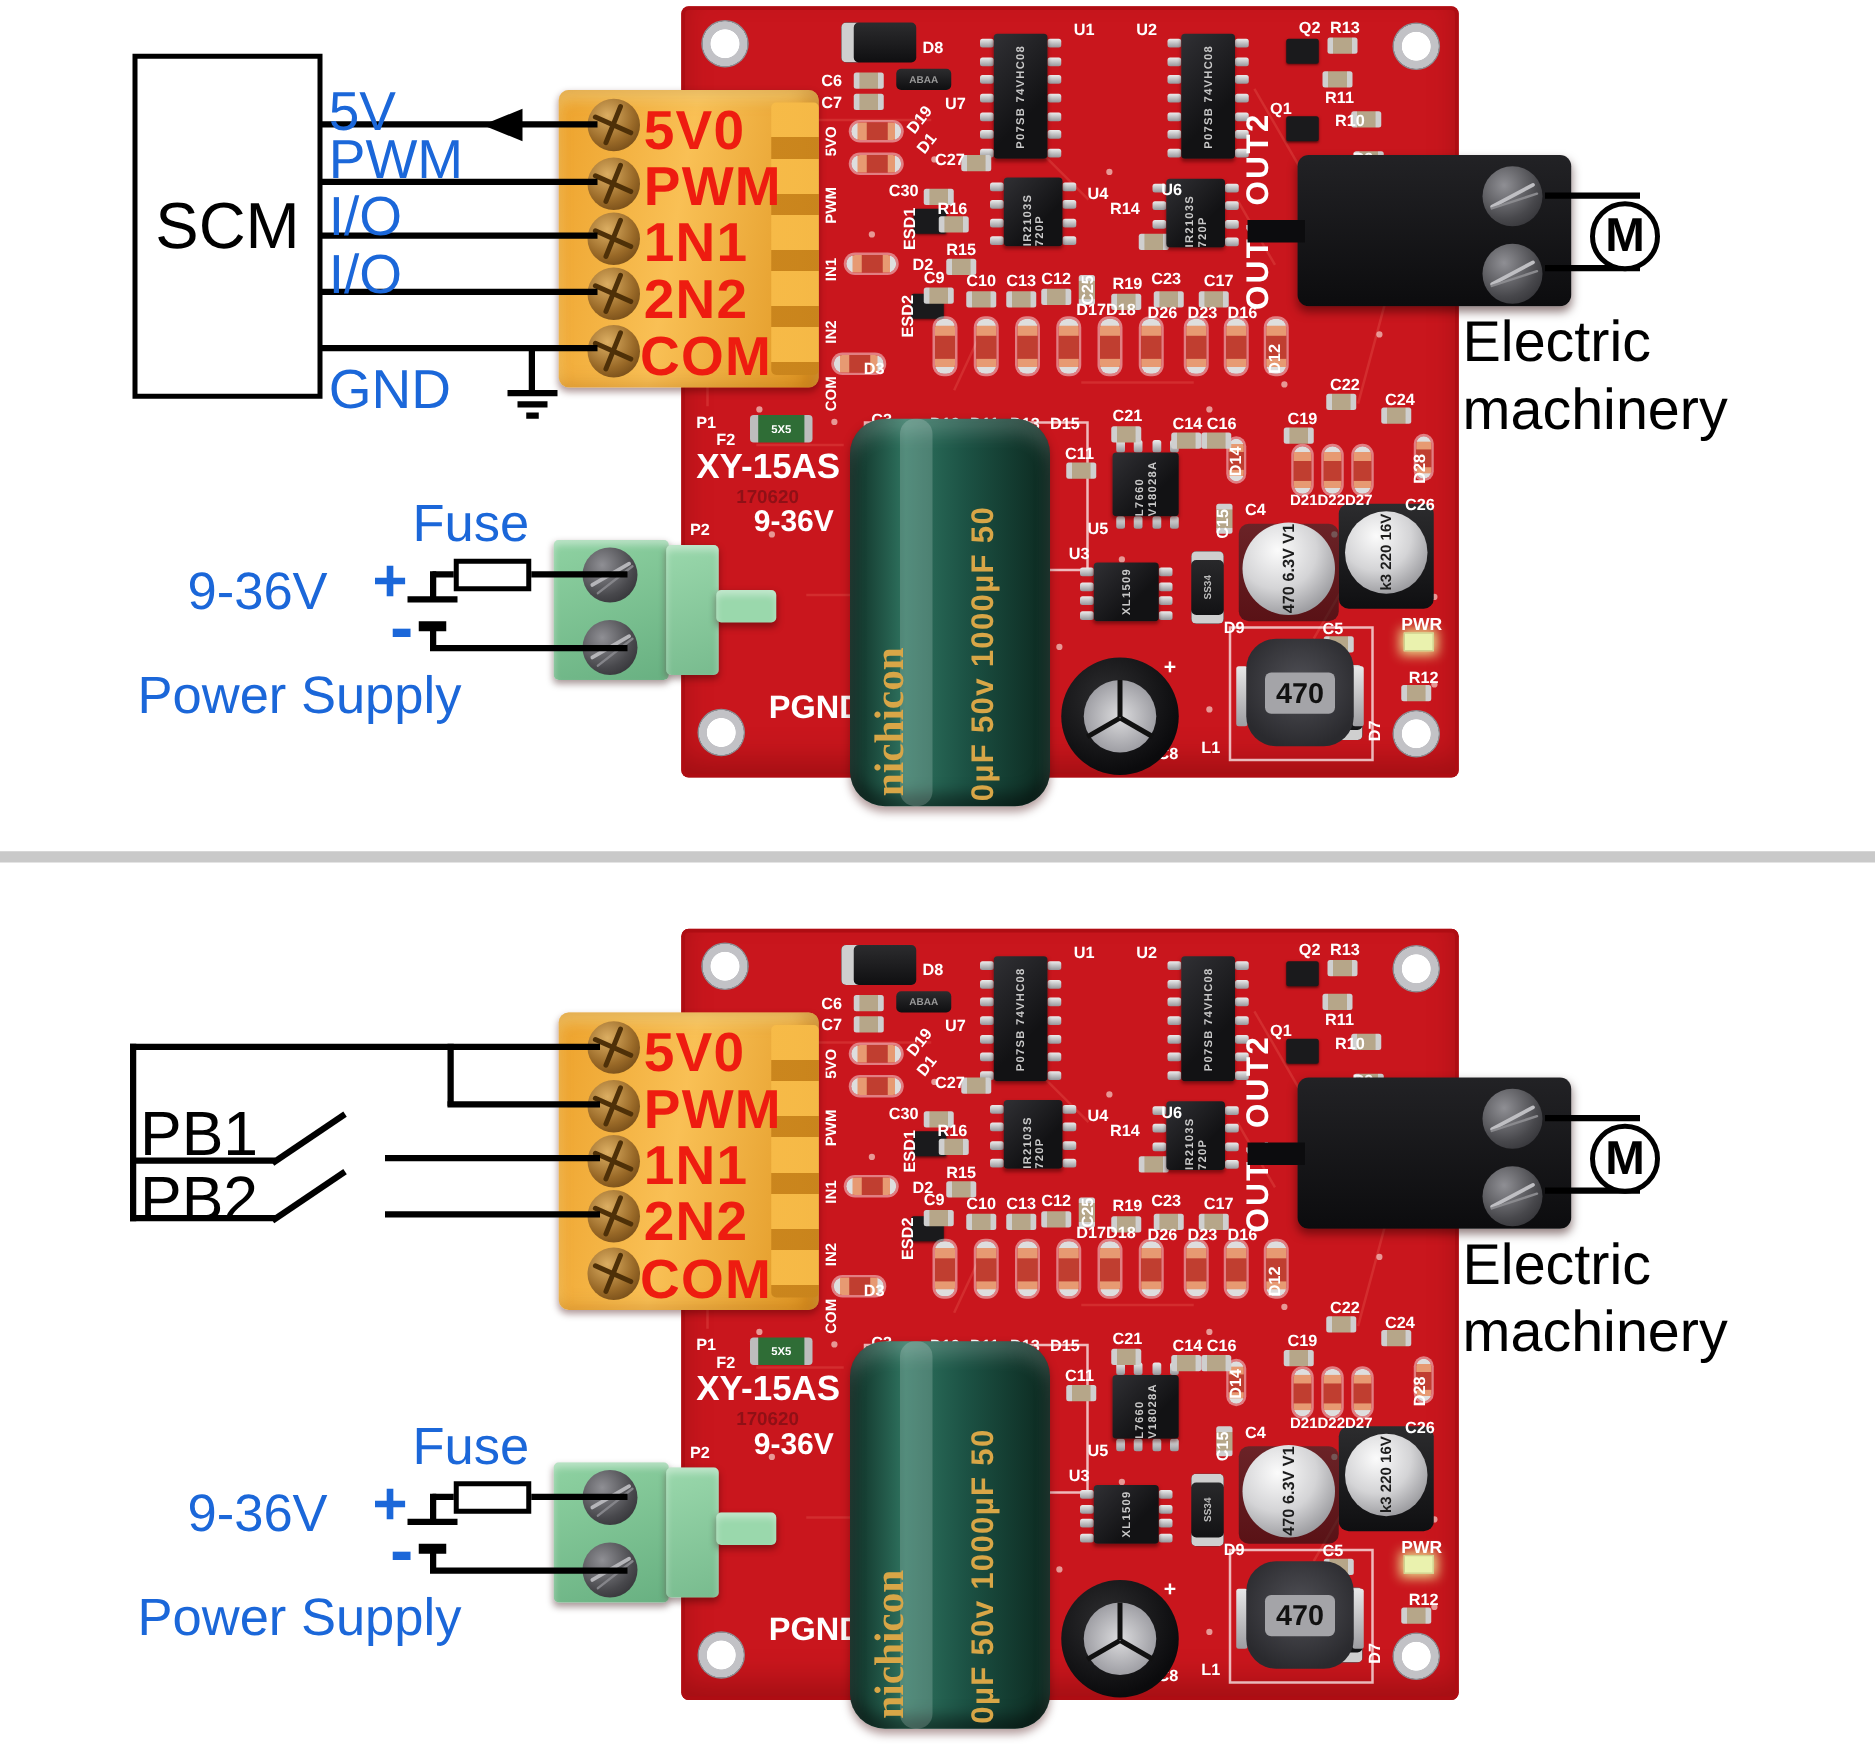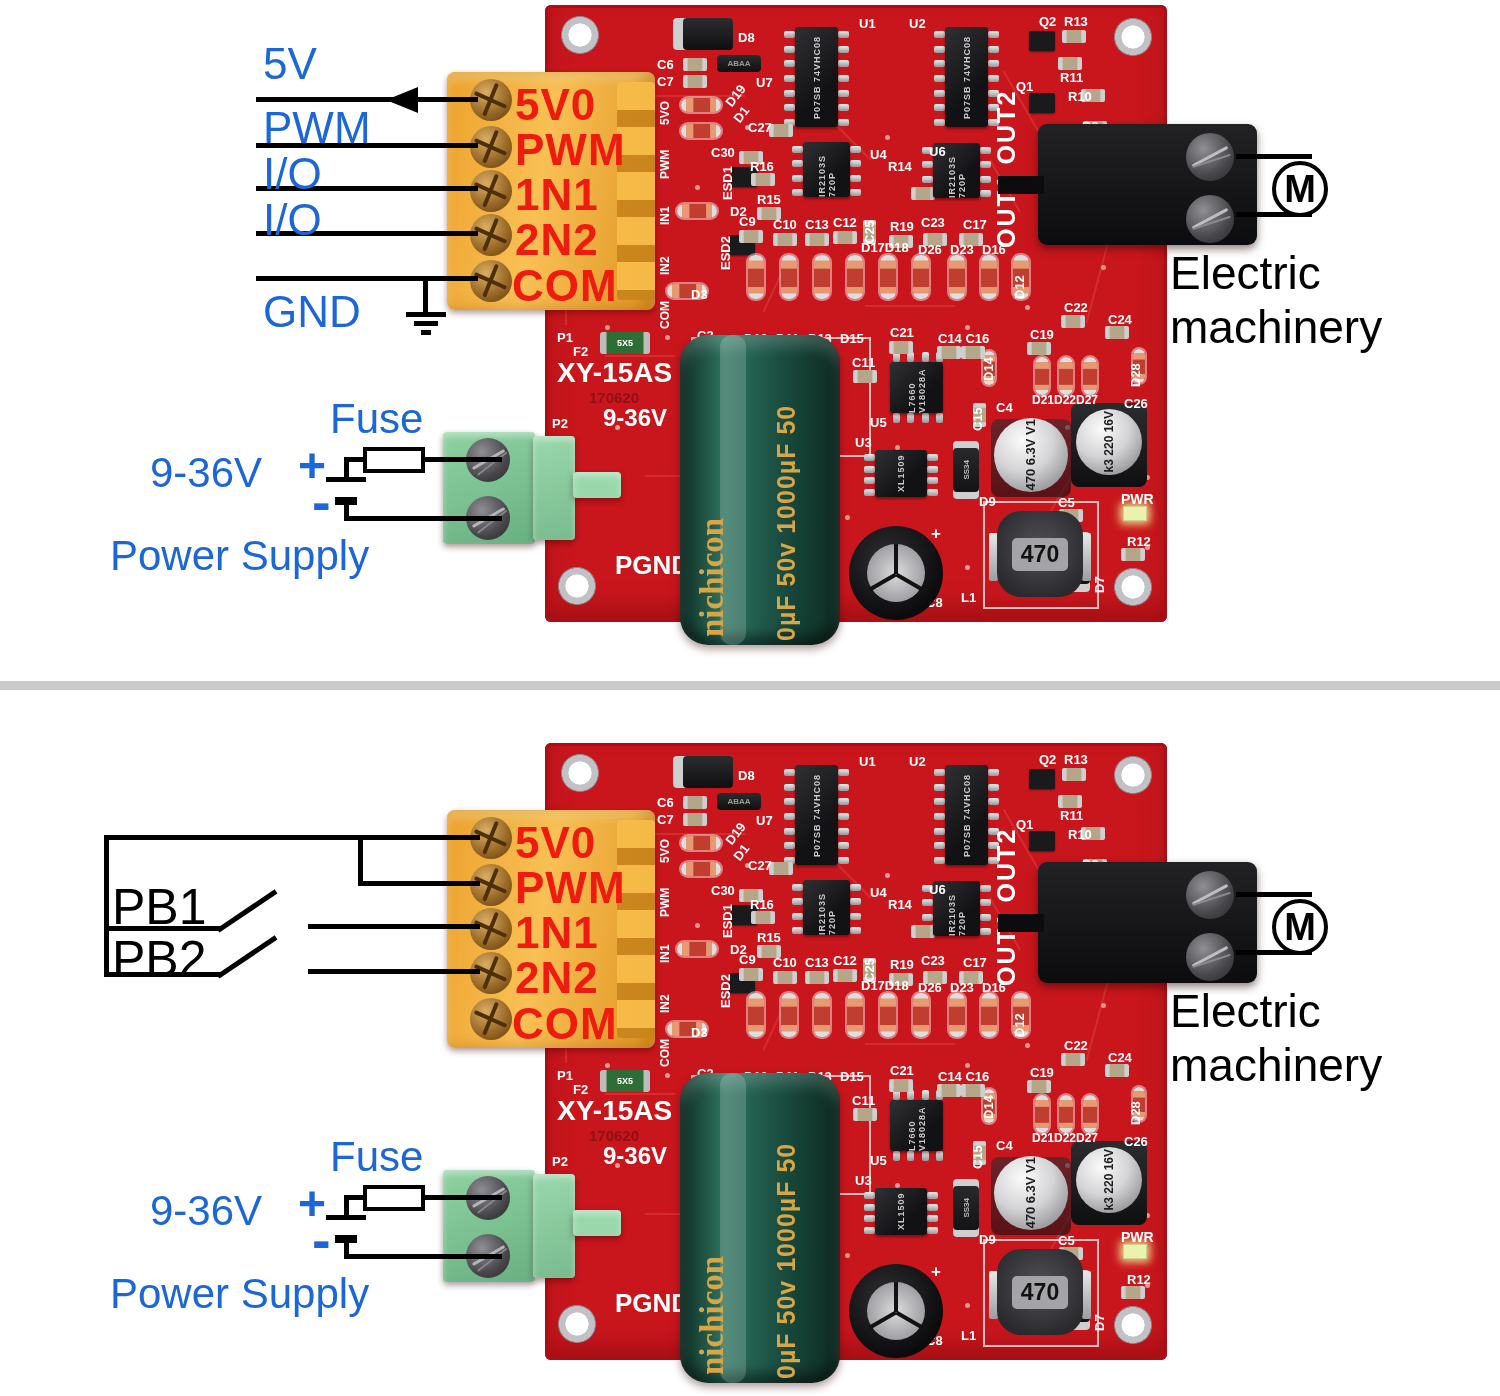--- a/index.html
+++ b/index.html
@@ -77,21 +77,24 @@
        background:radial-gradient(circle at 50% 42%,#505056,#2a2a2e 78%)}
   .iband{background:#a4a4a8;border-radius:5px;padding:3px 9px;color:#111;font-weight:700;font-size:23px}
   .sclip{position:absolute;width:9px;height:48px;background:linear-gradient(180deg,#e8e8e8,#9d9da1);z-index:4;border-radius:2px}
 </style>
 </head>
 <body>
 
 <div class="canvas">
 
   <section class="panel" id="panel-top" style="top:0;height:682px">
-    <span class="blue" style="left:263px;top:42px">5V</span>
+    <div class="scm-box" style="left:106px;top:43px;width:152px;height:276px">
+      <span>SCM</span>
+    </div>
+    <span class="blue" style="left:263px;top:68px">5V</span>
     <span class="blue" style="left:263px;top:106px">PWM</span>
     <span class="blue" style="left:263px;top:152px">I/O</span>
     <span class="blue" style="left:263px;top:198px">I/O</span>
     <span class="blue" style="left:263px;top:290px">GND</span>
 
     <div class="wire" style="left:256px;top:97px;width:222px"></div>
     <div class="arrow-left" style="left:386px;top:87px"></div>
     <div class="wire" style="left:256px;top:143px;width:222px"></div>
     <div class="wire" style="left:256px;top:186px;width:222px"></div>
     <div class="wire" style="left:256px;top:231px;width:222px"></div>

